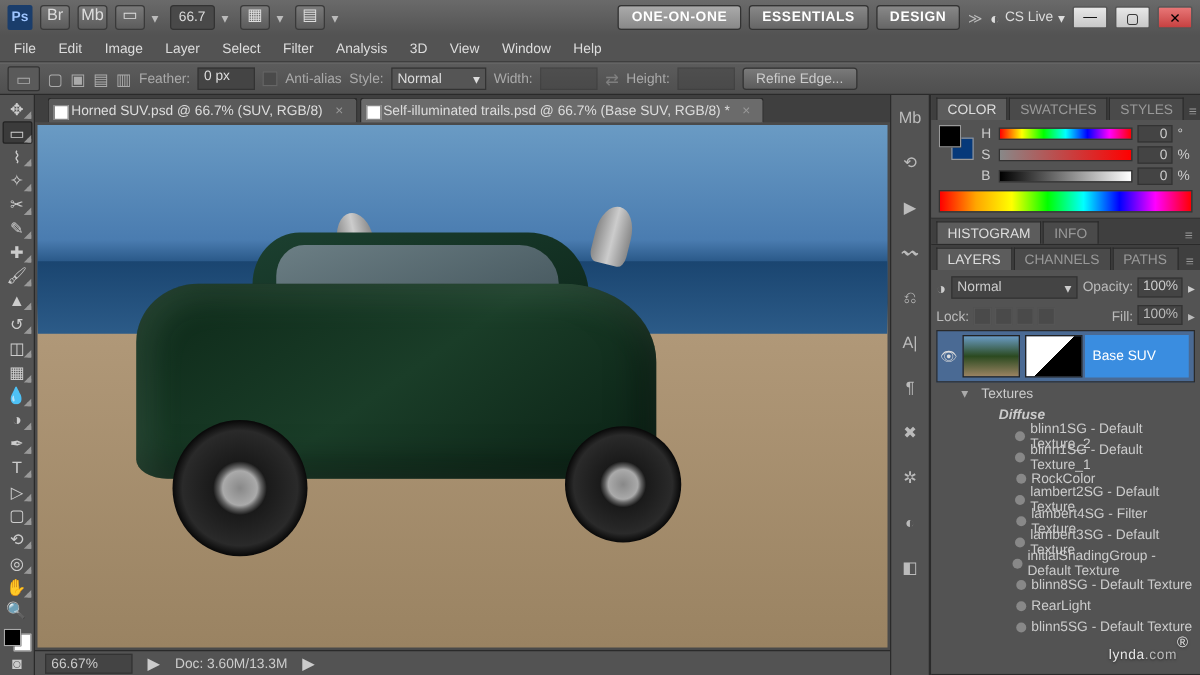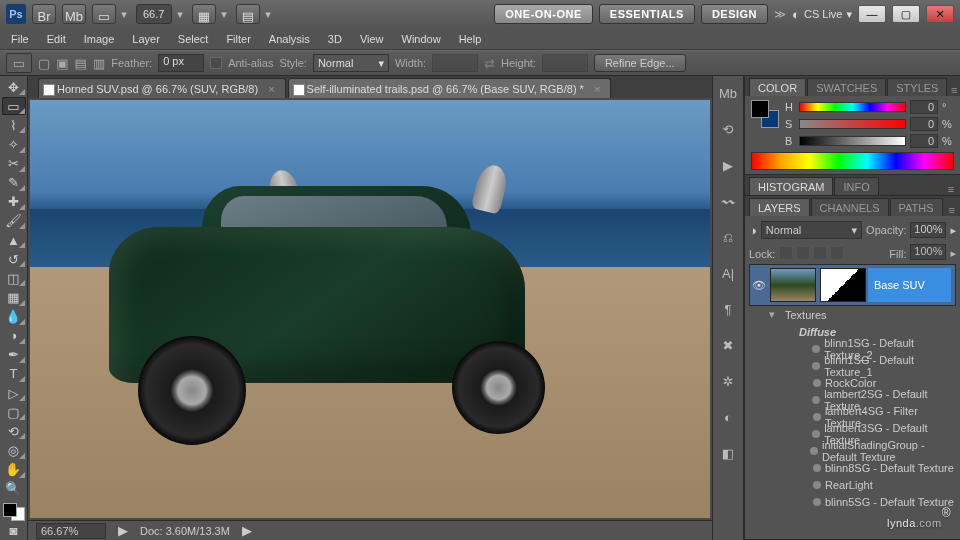--- a/index.html
+++ b/index.html
@@ -1,21 +1,21 @@
 <!DOCTYPE html>
 <html><head>
 <meta charset="utf-8">
 <style>
 * { margin:0; padding:0; box-sizing:border-box; font-family:Tahoma,Arial,sans-serif; font-size:11px; user-select:none; }
 body { width:960px; height:540px; background:#535353; overflow:hidden; position:relative; }
 
 
 .titlebar { height:28px; background:linear-gradient(#6a6a6a,#535353); display:flex; align-items:center; padding:0 6px; gap:6px; }
 .ps-logo { width:20px; height:20px; background:#1a3d6b; color:#9ec5ff; font-weight:bold; display:flex; align-items:center; justify-content:center; border-radius:2px; }
-.tb-btn { width:24px; height:20px; background:linear-gradient(#7a7a7a,#5c5c5c); border:1px solid #3a3a3a; border-radius:3px; display:flex; align-items:flex-end; justify-content:center; color:#ddd; }
+.tb-btn { width:24px; height:20px; background:linear-gradient(#7a7a7a,#5c5c5c); border:1px solid #3a3a3a; border-radius:3px; display:flex; align-items:flex-start; justify-content:center; color:#ddd; }
 .tb-drop { display:flex; align-items:center; gap:2px; }
 .tb-val { min-width:36px; height:20px; background:#494949; border:1px solid #333; border-radius:3px; display:flex; align-items:center; padding:0 6px; color:#ddd; }
 .tb-arrow { width:12px; height:20px; display:flex; align-items:center; justify-content:center; color:#bbb; }
 .flex1 { flex:1; }
 .workspace-btn { height:20px; padding:0 10px; background:linear-gradient(#888,#666); border:1px solid #333; border-radius:3px; color:#fff; font-weight:bold; letter-spacing:.5px; display:flex; align-items:center; }
 .workspace-btn.sel { background:linear-gradient(#aaa,#888);text-align:center; }
 .cs-live { display:flex; align-items:center; gap:4px; color:#ddd; }
 .winbtn { width:28px; height:18px; background:linear-gradient(#e8e8e8,#c8c8c8); border:1px solid #555; border-radius:2px; display:flex; align-items:center; justify-content:center; }
 .winbtn.close { background:linear-gradient(#e87777,#c64040); }
 

